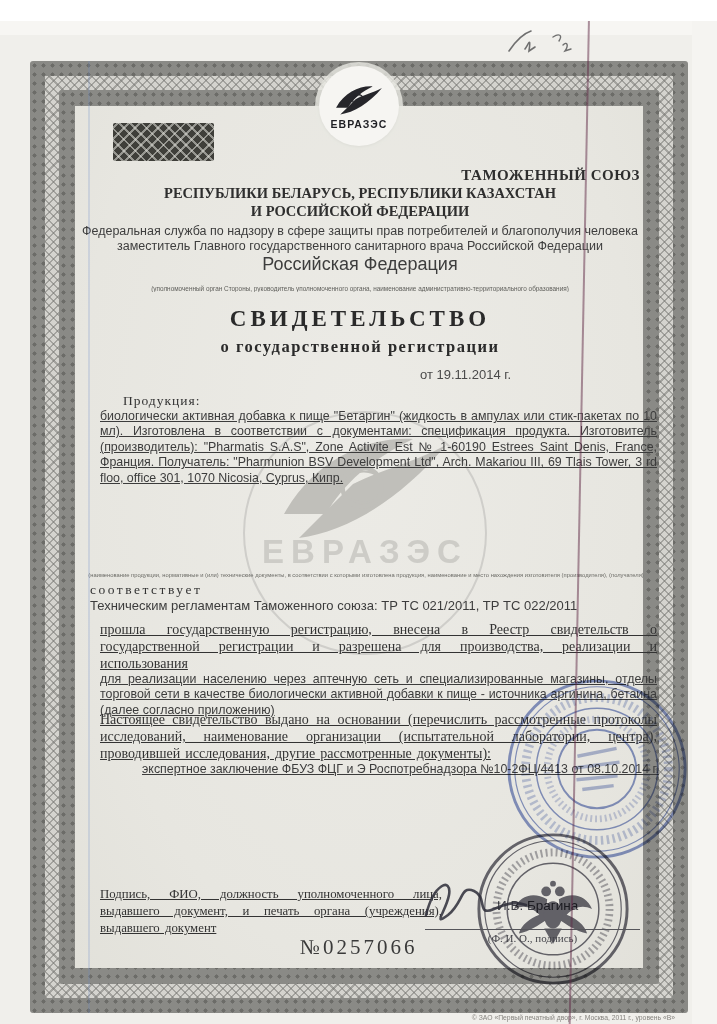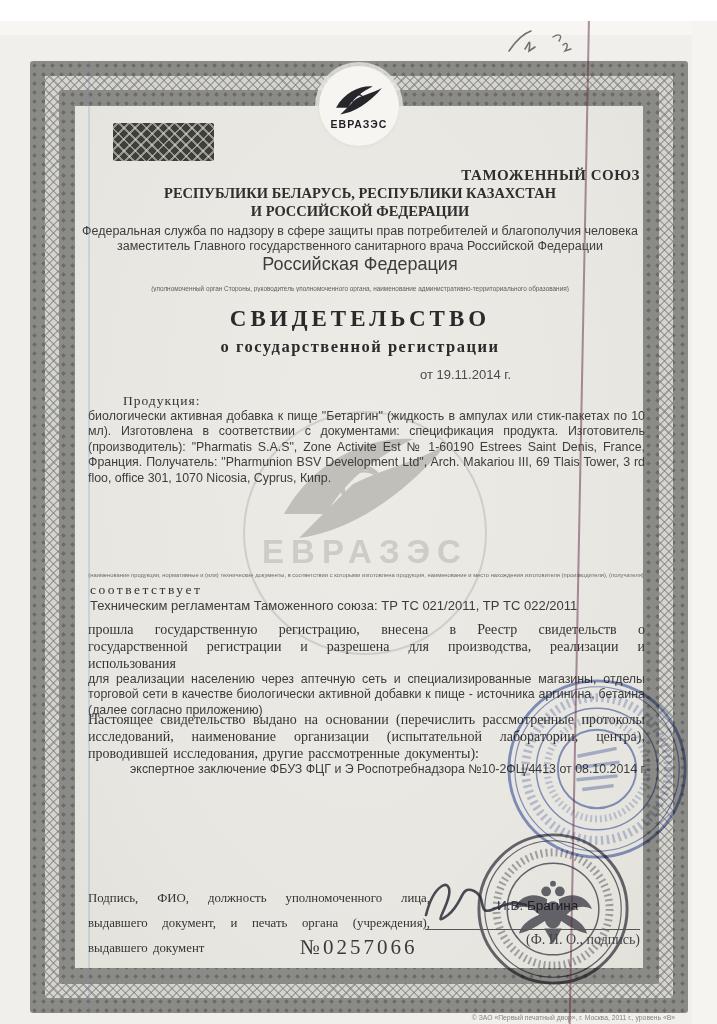--- a/index.html
+++ b/index.html
@@ -49,35 +49,35 @@
   .t-auth2{top:218px;font-size:12.5px;color:#3d3d3d;}
   .t-auth3{top:233px;font-size:18px;color:#3d3d3d;}
   .t-cap{top:264px;font-size:6.4px;color:#5e5e5a;white-space:nowrap;overflow:hidden;}
   .t-title{top:285px;font-weight:bold;font-size:23px;letter-spacing:4px;color:#2a2a2a;}
   .t-sub{top:316px;font-weight:bold;font-size:16.5px;letter-spacing:1.5px;color:#2a2a2a;}
 
   .t-regnum{left:93px;top:345px;font-size:13px;color:#4a4a4a;z-index:3;}
   .t-regdate{left:420px;top:346px;font-size:13px;color:#4a4a4a;z-index:3;}
 
   .t-prodlabel{left:90px;top:372px;font-size:13.5px;letter-spacing:1px;color:#333;z-index:3;padding-left:33px;}
-  .para{left:88px;width:557px;text-align:justify;z-index:3;}
+  .para{left:100px;width:557px;text-align:justify;z-index:3;text-decoration:underline;}
   .t-proddesc{top:388px;font-size:12.4px;line-height:15.4px;color:#3c3c3c;}
   .t-cap2{left:86px;top:551px;width:560px;font-size:5.8px;color:#6b6b66;white-space:nowrap;overflow:hidden;z-index:3;text-align:center;}
   .t-conform{left:90px;top:561px;font-size:13.5px;letter-spacing:2.5px;color:#333;z-index:3;}
   .t-regl{left:90px;top:577px;font-size:13px;color:#3c3c3c;z-index:3;}
 
   .t-registered{top:600px;font-size:14px;line-height:17px;word-spacing:4.5px;color:#333;}
   .t-usage{top:651px;font-size:12.4px;line-height:15.4px;color:#3c3c3c;}
   .t-basis{top:690px;font-size:14px;line-height:17px;word-spacing:1.5px;color:#333;}
   .t-expert{top:741px;font-size:12.4px;color:#3c3c3c;padding-left:42px;}
   .t-validity{top:799px;width:550px;font-size:14px;line-height:17.5px;word-spacing:2px;color:#333;}
-  .t-sign{top:865px;width:342px;font-size:12.8px;line-height:25px;word-spacing:2px;color:#333;}
+  .t-sign{top:865px;width:342px;font-size:12.8px;line-height:17px;word-spacing:2px;color:#333;}
 
   .sig-line{left:425px;top:908px;width:215px;border-top:1px solid #55555a;z-index:9;}
-  .t-sigcap{left:425px;top:911px;width:215px;text-align:right;font-size:14px;color:#44444a;z-index:9;}
+  .t-sigcap{left:425px;top:911px;width:215px;text-align:center;font-size:11px;color:#44444a;z-index:9;}
   .t-name{left:497px;top:877px;font-size:13.5px;color:#3f3f46;z-index:4;}
   .t-serial{left:300px;top:914px;font-size:21px;letter-spacing:3px;color:#3a3a3a;z-index:3;}
   .t-footer{left:430px;top:993px;width:245px;font-size:6.8px;color:#85837e;z-index:3;text-align:right;white-space:nowrap;}
 
   
   .stamp-blue{left:504px;top:655px;width:186px;height:186px;z-index:7;opacity:.62;mix-blend-mode:multiply;}
   .stamp-gov{left:475px;top:810px;width:156px;height:156px;z-index:8;opacity:.82;mix-blend-mode:multiply;}
   .signature{left:418px;top:850px;width:115px;height:62px;z-index:9;}
 
   

